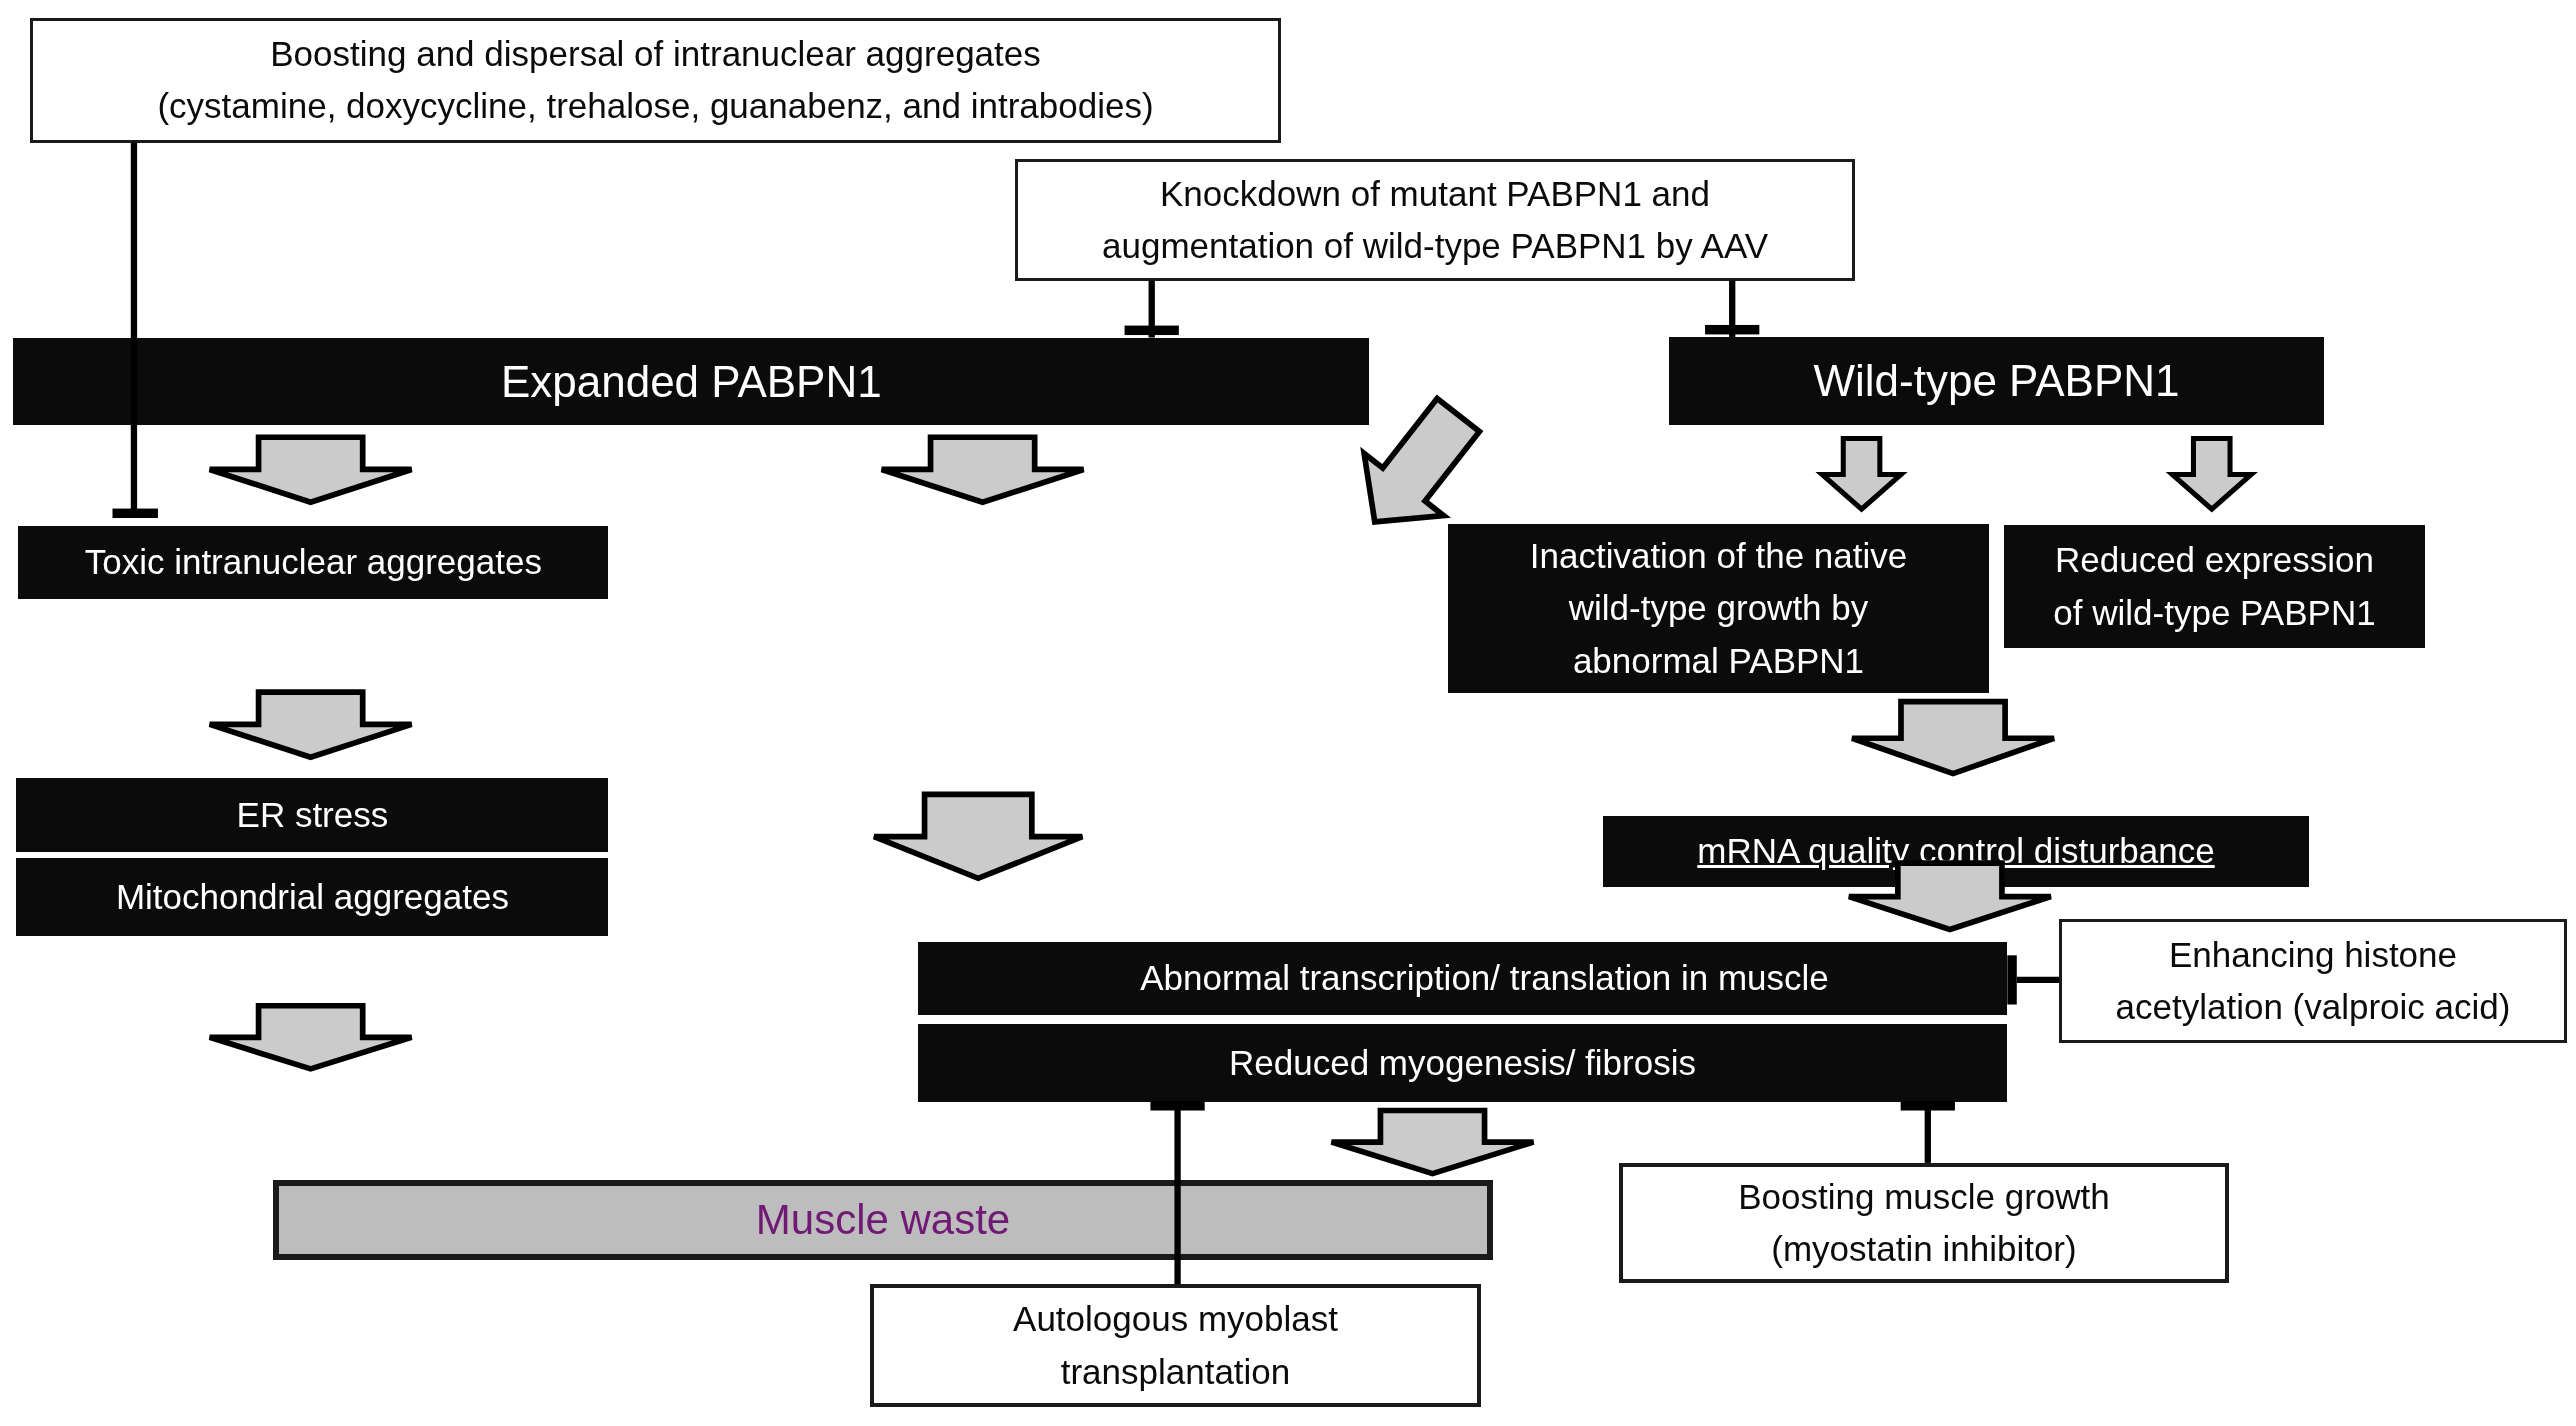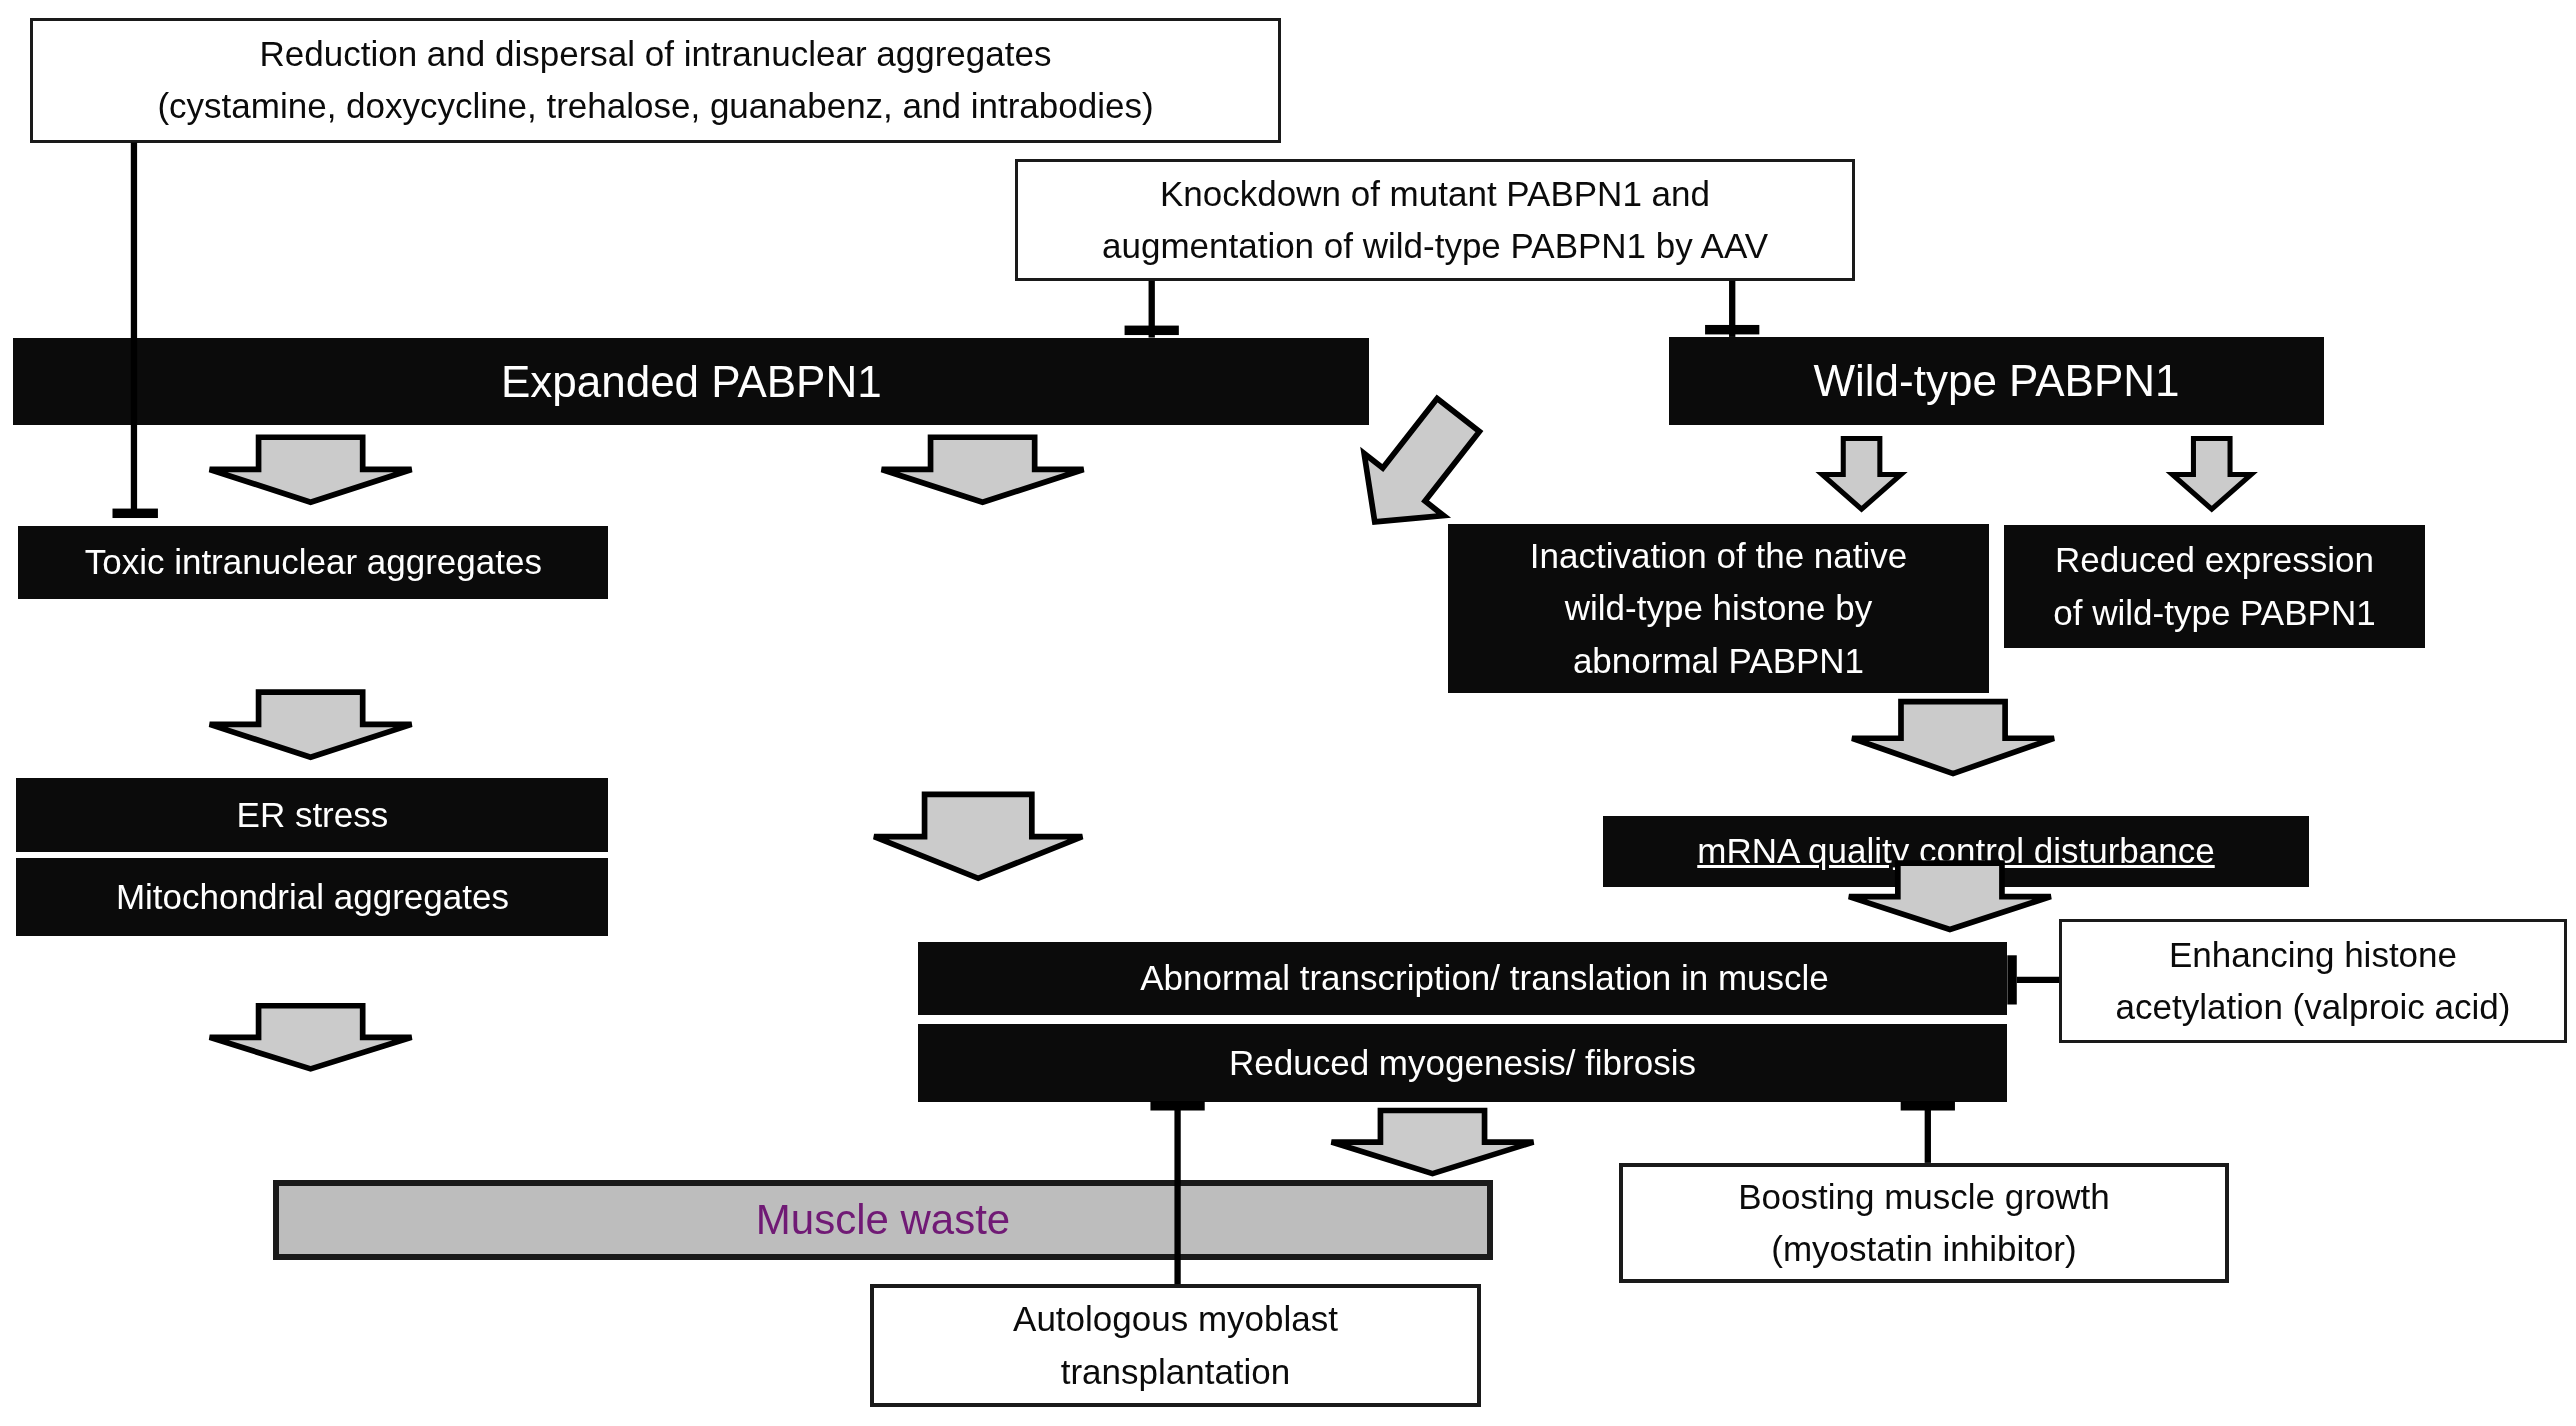--- a/index.html
+++ b/index.html
@@ -55,21 +55,21 @@
     z-index: 5;
   }
   .node { z-index: 1; }
 </style>
 </head>
 <body>
 
 <div id="canvas">
 
   <div class="node white-node" style="left:30px; top:17.7px; width:1251px; height:125px;">
-    <div class="line">Reduction and dispersal of intranuclear aggregates</div>
+    <div class="line">Boosting and dispersal of intranuclear aggregates</div>
     <div class="line">(cystamine, doxycycline, trehalose, guanabenz, and intrabodies)</div>
   </div>
 
   <div class="node white-node" style="left:1015px; top:159px; width:840px; height:122px;">
     <div class="line">Knockdown of mutant PABPN1 and</div>
     <div class="line">augmentation of wild-type PABPN1 by AAV</div>
   </div>
 
   <div class="node bar-node" style="left:13.3px; top:338px; width:1356px; height:87px;">
     <div class="line">Expanded PABPN1</div>
@@ -79,21 +79,21 @@
     <div class="line">Wild-type PABPN1</div>
   </div>
 
   <div class="node black-node" style="left:18.3px; top:526px; width:590px; height:73px;">
     <div class="line">Toxic intranuclear aggregates</div>
   </div>
 
 
   <div class="node black-node" style="left:1448px; top:524px; width:541px; height:169px;">
     <div class="line">Inactivation of the native</div>
-    <div class="line">wild-type histone by</div>
+    <div class="line">wild-type growth by</div>
     <div class="line">abnormal PABPN1</div>
   </div>
 
   <div class="node black-node" style="left:2004px; top:525px; width:421px; height:123px;">
     <div class="line">Reduced expression</div>
     <div class="line">of wild-type PABPN1</div>
   </div>
 
   <div class="node black-node" style="left:16.4px; top:778px; width:592px; height:74px;">
     <div class="line">ER stress</div>

